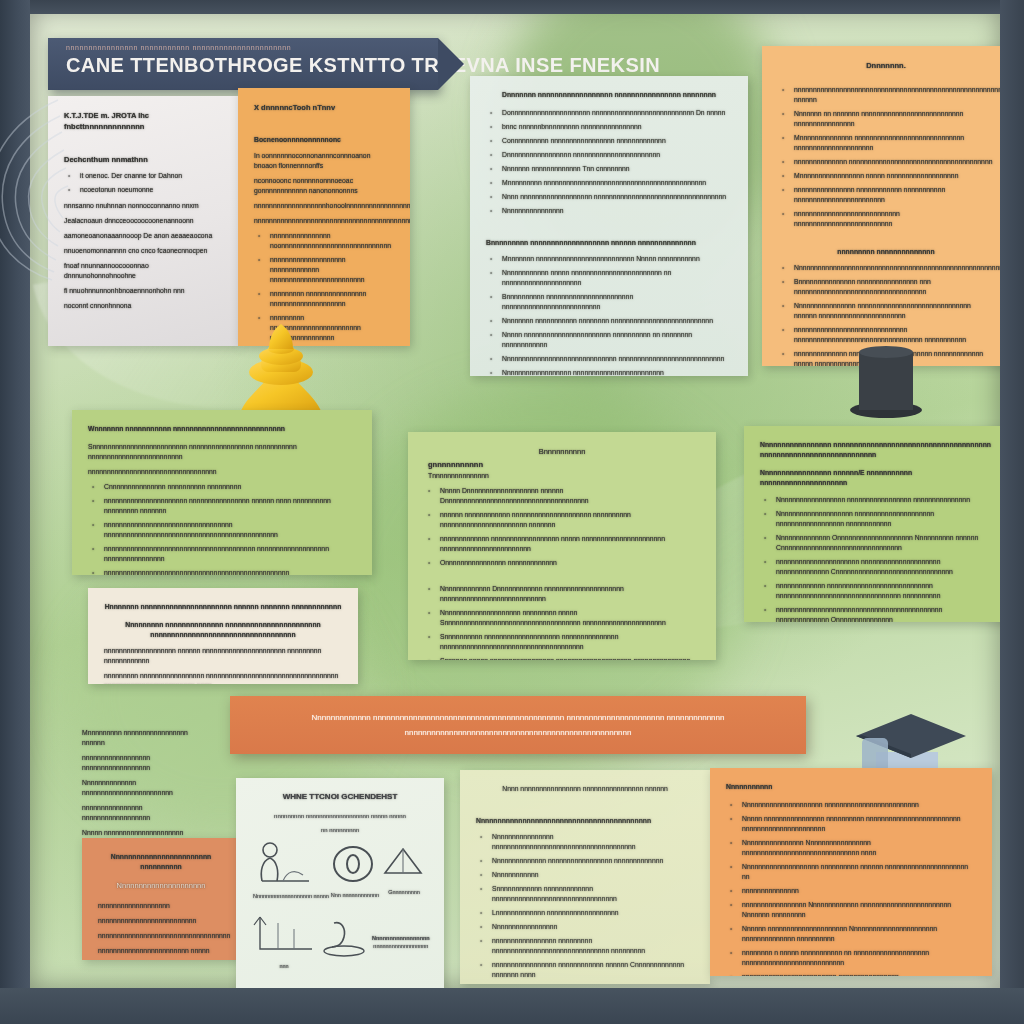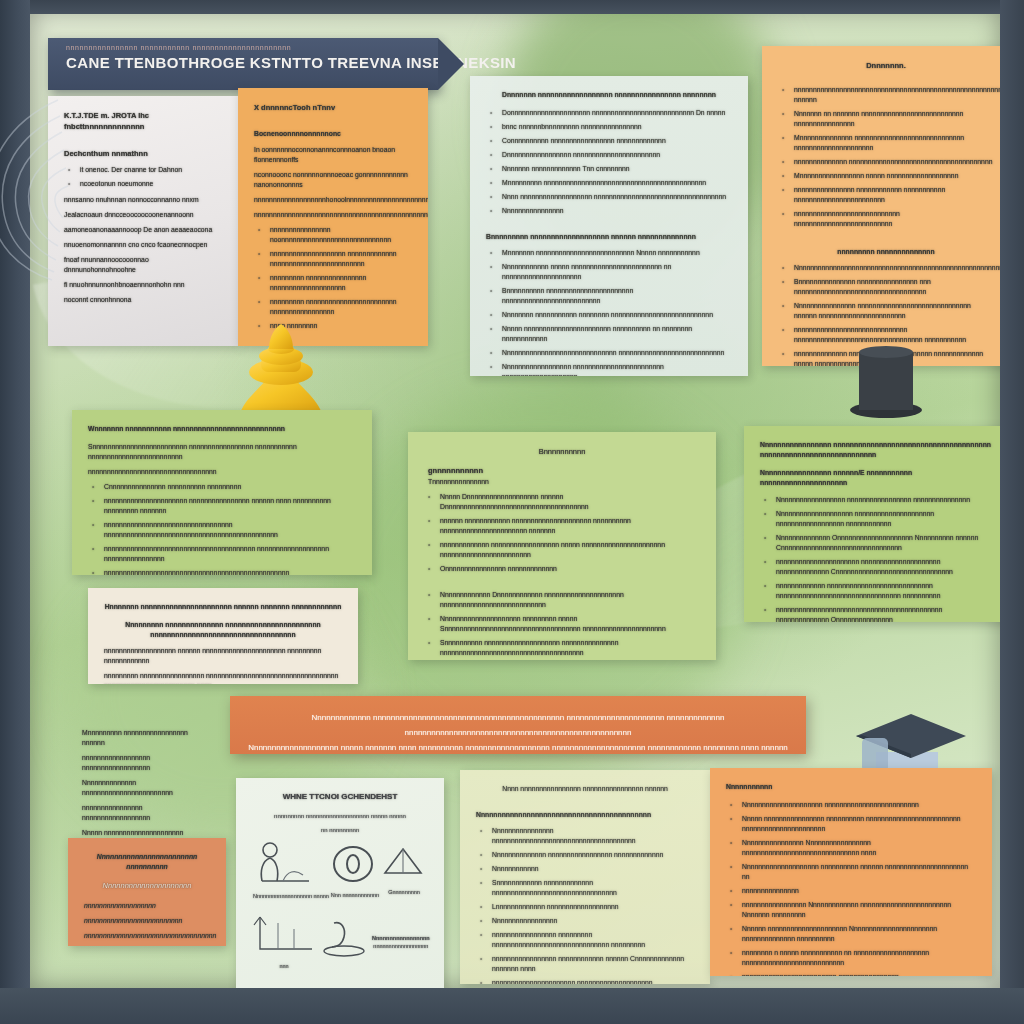--- a/index.html
+++ b/index.html
@@ -46,21 +46,21 @@
     background:linear-gradient(135deg,rgba(255,255,255,.40),rgba(255,255,255,0));
     border-radius:100% 0 100% 0;transform:rotate(8deg);filter:blur(1px);}
 
   
   .fingerprint{position:absolute;left:-32px;top:80px;width:110px;height:220px;opacity:.55;}
 
   
   .panel{position:absolute;box-sizing:border-box;padding:14px 16px;
     box-shadow:2px 3px 9px rgba(40,50,40,.25);overflow:hidden;}
   .panel .p-title{font-weight:bold;margin:0 0 8px 0;}
-  .panel .p-sub{font-weight:bold;margin:16px 0 6px 0;}
+  .panel .p-sub{font-weight:bold;margin:22px 0 6px 0;}
   .panel p{margin:0 0 5px 0;}
   .panel ul{margin:0 0 6px 0;padding-left:16px;list-style:none;}
   .panel li{margin:0 0 4px 0;position:relative;}
   .panel li:before{content:"\2022";position:absolute;left:-12px;opacity:.55;}
 
   
   .blurtext{
     color:#3a3a38;
     text-shadow:0 0 .9px rgba(60,60,55,.85), 0 0 2.4px rgba(70,70,60,.55);
     filter:blur(.45px);
@@ -71,43 +71,43 @@
 
   
   .banner{position:absolute;left:18px;top:30px;width:390px;height:52px;
     background:linear-gradient(180deg,#4c5a74 0%,#3e4b63 100%);
     box-shadow:3px 4px 10px rgba(30,38,50,.45);}
   .banner:after{content:"";position:absolute;right:-26px;top:0;
     border-top:26px solid transparent;border-bottom:26px solid transparent;
     border-left:26px solid #3e4b63;}
   .banner .kicker{position:absolute;left:18px;top:6px;font-size:7px;letter-spacing:.6px;
     color:#caa9a2;filter:blur(.5px);white-space:nowrap;}
-  .banner .btitle{position:absolute;left:18px;top:16px;font-size:15px;font-weight:bold;
+  .banner .btitle{position:absolute;left:18px;top:16px;font-size:20px;font-weight:bold;
     letter-spacing:.4px;color:#f3f1ee;filter:blur(.35px);white-space:nowrap;}
 
   
   #p-intro{left:18px;top:88px;width:190px;height:250px;
     background:linear-gradient(165deg,#f3f0ef 0%,#e9e6e6 55%,#dedbdc 100%);}
-  #p-orange-top{left:208px;top:80px;width:190px;height:258px;background:#f0ad5e;}
+  #p-orange-top{left:208px;top:80px;width:172px;height:258px;background:#f0ad5e;}
   #p-center-top{left:440px;top:68px;width:278px;height:300px;
     background:linear-gradient(180deg,#e9f0ec 0%,#e2ebe6 100%);opacity:.93;}
   #p-orange-right{left:732px;top:38px;width:248px;height:320px;background:#f5bd7c;}
   #p-green-left{left:42px;top:402px;width:300px;height:165px;background:#b7d183;}
   #p-cream-left{left:58px;top:580px;width:270px;height:96px;background:#f1eadc;}
   #p-green-center{left:378px;top:424px;width:308px;height:228px;background:#c3d993;}
   #p-green-right{left:714px;top:418px;width:266px;height:196px;background:#b5d07f;}
 
   #p-orange-band{left:200px;top:688px;width:576px;height:58px;
     background:linear-gradient(180deg,#e0834f 0%,#d9794a 100%);
     box-shadow:3px 4px 12px rgba(60,40,30,.35);}
   #p-orange-band .bandline{font-size:8px;line-height:15px;color:#fbf3ec;
     text-shadow:0 0 1px rgba(255,240,230,.7);filter:blur(.4px);text-align:center;}
 
   #p-left-text{left:36px;top:706px;width:152px;height:126px;background:transparent;box-shadow:none;}
-  #p-orange-ll{left:38px;top:830px;width:158px;height:108px;background:#dd8e62;font-style:italic;}
+  #p-orange-ll{left:52px;top:830px;width:158px;height:122px;background:#dd8e62;}
   #p-diagram{left:206px;top:770px;width:208px;height:212px;
     background:linear-gradient(160deg,#eef3ea 0%,#e7efe4 100%);}
   #p-pale-center{left:430px;top:762px;width:250px;height:214px;
     background:linear-gradient(180deg,#e9ecc8 0%,#e3e7c0 100%);opacity:.92;}
   #p-orange-br{left:680px;top:760px;width:282px;height:208px;background:#f1a765;}
 
   
   .diag-title{font-size:8px;font-weight:bold;text-align:center;color:#44464a;
     filter:blur(.4px);margin-bottom:12px;}
   .diag-sub{font-size:6px;text-align:center;color:#5a5d60;filter:blur(.4px);margin-bottom:8px;}
@@ -260,21 +260,21 @@
     <div class="panel" id="p-cream-left">
       <div class="p-title blurtext xtiny" style="text-align:center">Hnnnnnnn nnnnnnnnnnnnnnnnnnnnnn nnnnnn nnnnnnn nnnnnnnnnnnn</div>
       <div class="blurtext xtiny" style="text-align:center;font-weight:bold;margin-bottom:6px">Nnnnnnnnn nnnnnnnnnnnnnn nnnnnnnnnnnnnnnnnnnnnnn nnnnnnnnnnnnnnnnnnnnnnnnnnnnnnnnnnn</div>
       <p class="blurtext xtiny">nnnnnnnnnnnnnnnnnnn nnnnnn nnnnnnnnnnnnnnnnnnnnnn nnnnnnnnn nnnnnnnnnnnn</p>
       <p class="blurtext xtiny">nnnnnnnnn nnnnnnnnnnnnnnnnn nnnnnnnnnnnnnnnnnnnnnnnnnnnnnnnnnnn nnnnnnnnnnnnnnnnnnnnnnnn nnnn</p>
 
     </div>
 
     <div class="panel" id="p-green-center">
       <div class="blurtext tiny" style="text-align:center;margin-bottom:2px">Bnnnnnnnnnn</div>
-      <div class="p-sub blurtext tiny" style="margin:8px 0 0 4px">gnnnnnnnnnnn</div>
+      <div class="p-sub blurtext tiny" style="margin:2px 0 0 4px">gnnnnnnnnnnn</div>
       <div class="blurtext xtiny" style="margin:1px 0 5px 4px">Tnnnnnnnnnnnnnnn</div>
       <ul>
         <li class="blurtext xtiny">Nnnnn Dnnnnnnnnnnnnnnnnnnn nnnnnn Dnnnnnnnnnnnnnnnnnnnnnnnnnnnnnnnnnnnnnn</li>
         <li class="blurtext xtiny">nnnnnn nnnnnnnnnnnn nnnnnnnnnnnnnnnnnnnnn nnnnnnnnnn nnnnnnnnnnnnnnnnnnnnnnn nnnnnnn</li>
         <li class="blurtext xtiny">nnnnnnnnnnnnn nnnnnnnnnnnnnnnnnn nnnnn nnnnnnnnnnnnnnnnnnnnnn nnnnnnnnnnnnnnnnnnnnnnnn</li>
         <li class="blurtext xtiny">Onnnnnnnnnnnnnnnn nnnnnnnnnnnnn</li>
       </ul>
       <ul style="margin-top:16px">
         <li class="blurtext xtiny">Nnnnnnnnnnnnn Dnnnnnnnnnnnn nnnnnnnnnnnnnnnnnnnnn nnnnnnnnnnnnnnnnnnnnnnnnnnnn</li>
         <li class="blurtext xtiny">Nnnnnnnnnnnnnnnnnnnnn nnnnnnnnn nnnnn Snnnnnnnnnnnnnnnnnnnnnnnnnnnnnnnnnnnn nnnnnnnnnnnnnnnnnnnnnn</li>
@@ -293,21 +293,20 @@
         <li class="blurtext xtiny">Nnnnnnnnnnnnnn Onnnnnnnnnnnnnnnnnnnn Nnnnnnnnnn nnnnnn Cnnnnnnnnnnnnnnnnnnnnnnnnnnnnnnnn</li>
         <li class="blurtext xtiny">nnnnnnnnnnnnnnnnnnnnnn nnnnnnnnnnnnnnnnnnnnn nnnnnnnnnnnnnn Cnnnnnnnnnnnnnnnnnnnnnnnnnnnnnnn</li>
         <li class="blurtext xtiny">nnnnnnnnnnnnn nnnnnnnnnnnnnnnnnnnnnnnnnnnn nnnnnnnnnnnnnnnnnnnnnnnnnnnnnnnnn nnnnnnnnnn</li>
         <li class="blurtext xtiny">nnnnnnnnnnnnnnnnnnnnnnnnnnnnnnnnnnnnnnnnnnnn nnnnnnnnnnnnnn Onnnnnnnnnnnnnnn</li>
 
       </ul>
     </div>
 
     <div class="panel" id="p-orange-band">
       <div class="bandline">Nnnnnnnnnnnnn nnnnnnnnnnnnnnnnnnnnnnnnnnnnnnnnnnnnnnnnnnn nnnnnnnnnnnnnnnnnnnnnn nnnnnnnnnnnnn nnnnnnnnnnnnnnnnnnnnnnnnnnnnnnnnnnnnnnnnnnnnnnnnnnn</div>
-      <div class="bandline">Nnnnnnnnnnnnnnnnnnnn nnnnn nnnnnnn nnnn nnnnnnnnnn nnnnnnnnnnnnnnnnnnn nnnnnnnnnnnnnnnnnnnnn nnnnnnnnnnnn nnnnnnnn nnnn nnnnnn</div>
     </div>
 
     <div class="gradcap">
       <svg viewBox="0 0 118 92" width="118" height="92">
         <path d="M24 50 L24 72 C24 82 86 82 86 72 L86 50 Z" fill="#b9cbdd"></path>
         <path d="M4 34 L59 12 L114 34 L59 56 Z" fill="#3e4956"></path>
         <path d="M4 34 L59 56 L59 52 L10 33 Z" fill="#2f3a46"></path>
         <rect x="10" y="36" width="26" height="34" rx="5" fill="#9db4c9" opacity=".85"></rect>
       </svg>
     </div>

